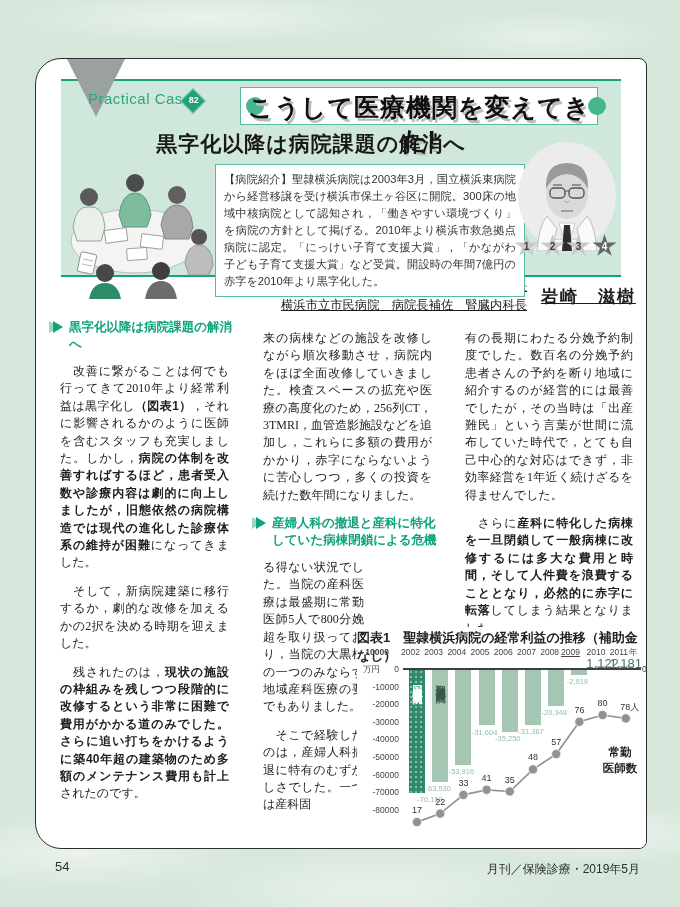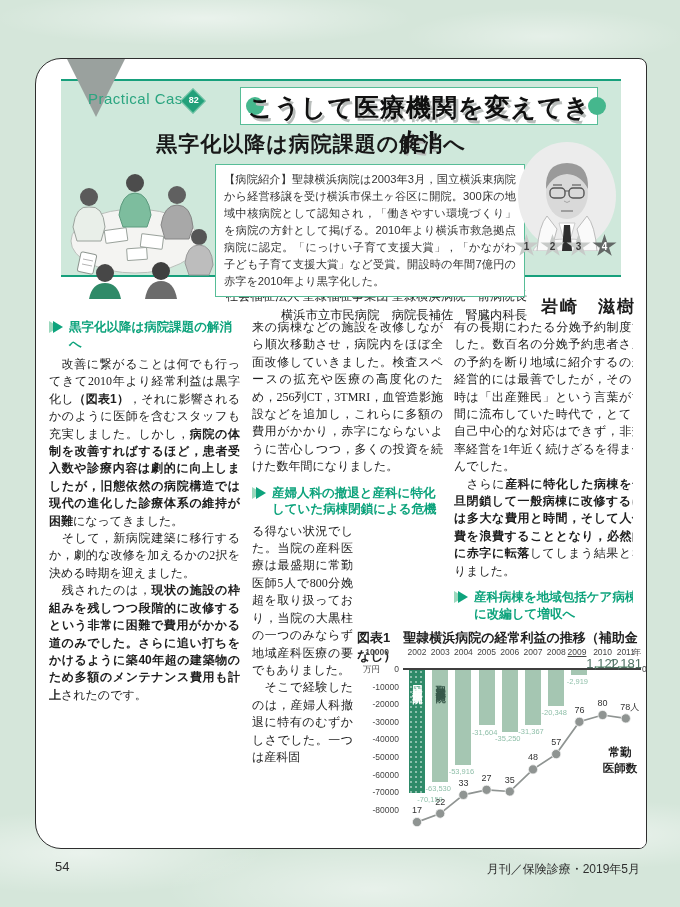--- a/index.html
+++ b/index.html
@@ -38,45 +38,45 @@
     padding:6px 8px;font-size:11.2px;line-height:1.52;color:#333;text-align:justify;z-index:4;}
   #portrait{position:absolute;left:481px;top:82px;width:100px;height:110px;z-index:4;}
   #stars{position:absolute;left:478px;top:175px;display:flex;gap:1px;z-index:4;}
   .star{width:25px;height:24px;position:relative;}
   .star .shape{position:absolute;inset:0;background:#c7cac8;
     clip-path:polygon(50% 0%,61% 35%,98% 35%,68% 57%,79% 91%,50% 70%,21% 91%,32% 57%,2% 35%,39% 35%);}
   .star.active .shape{background:#636866;}
   .star .num{position:absolute;left:0;right:0;top:7px;text-align:center;font-size:10px;font-weight:bold;color:#3c3c3c;}
   .star.active .num{color:#fff;}
   #illustration{position:absolute;left:7px;top:90px;width:178px;height:150px;z-index:5;}
-  #author{position:absolute;right:10px;top:228px;display:flex;align-items:center;gap:14px;z-index:2;
-    font-family:"Liberation Serif","DejaVu Serif",serif;color:#1c1c1c;}
+  #author{position:absolute;right:10px;top:218px;display:flex;align-items:center;gap:14px;z-index:2;
+    font-family:"Liberation Serif","DejaVu Serif",serif;color:#1c1c1c;text-decoration:underline;}
   #author .affs{text-align:right;font-size:12.3px;line-height:1.55;}
   #author .name{font-size:17px;font-weight:bold;letter-spacing:2px;}
   
   #cols{position:absolute;left:13px;top:260px;width:584px;height:527px;overflow:hidden;
     font-family:"Liberation Serif","DejaVu Serif",serif;color:#1d1d1d;}
   .col{position:absolute;top:0;width:191px;}
   #col1{left:0;} #col2{left:203px;} #col3{left:405px;width:190px;}
-  .para{margin:0;font-size:12px;line-height:17.4px;text-align:justify;}
+  .para{margin:11px;font-size:12px;line-height:17.4px;text-align:justify;}
   .para.narrow{width:101px;}
   .para .b{font-weight:bold;font-family:"Liberation Sans","DejaVu Sans",sans-serif;}
   .sec-heading{position:relative;padding-left:20px;margin:9px 0 5px 0;color:#0da37c;
     font-family:"Liberation Sans","DejaVu Sans",sans-serif;font-weight:bold;font-size:12.5px;line-height:16.5px;}
   .sec-heading.first{margin-top:0;margin-bottom:4px;}
   .harrow{position:absolute;left:0;top:1px;width:16px;height:14px;}
   .harrow::before{content:"";position:absolute;left:0;top:1px;border-top:6px solid transparent;
     border-bottom:6px solid transparent;border-left:10px solid #9bd8bd;}
   .harrow::after{content:"";position:absolute;left:4px;top:1px;border-top:6px solid transparent;
     border-bottom:6px solid transparent;border-left:10px solid #0da37c;}
   
   #chart{position:absolute;left:321px;top:568px;width:292px;height:222px;z-index:6;background:#fff;}
   #chart-title{position:absolute;left:0;top:2px;width:292px;font-size:13px;font-weight:bold;color:#222;}
   .ch-abs{position:absolute;}
-  .yr{font-size:8.5px;color:#444;text-align:center;width:32px;}
+  .yr{font-size:8.5px;color:#444;width:32px;}
   .ytick{font-size:8.5px;color:#444;text-align:right;width:42px;}
   .bar{position:absolute;}
   .vlabel{position:absolute;left:50%;transform:translateX(-50%);top:7px;writing-mode:vertical-rl;
     text-orientation:upright;font-family:"Liberation Sans","DejaVu Sans",sans-serif;
     font-weight:bold;font-size:10px;letter-spacing:1.5px;}
   .valneg{font-size:7.5px;color:#8fbfa9;text-align:center;width:46px;}
   .valpos{font-size:13px;color:#4f7263;text-align:center;width:46px;}
   .docnum{font-size:9px;color:#333;text-align:center;width:30px;}
   #line-series-label{position:absolute;left:238px;top:118px;width:50px;text-align:center;
     font-size:11.5px;font-weight:bold;color:#1e1e1e;white-space:pre-line;line-height:1.35;}
@@ -257,21 +257,21 @@
           <circle cx="152.8" cy="164.5" r="4.6" fill="#8f9492" stroke="#f5f5f5" stroke-width="0.8"></circle>
           <circle cx="176" cy="142.4" r="4.6" fill="#8f9492" stroke="#f5f5f5" stroke-width="0.8"></circle>
           <circle cx="199.2" cy="127.10000000000001" r="4.6" fill="#8f9492" stroke="#f5f5f5" stroke-width="0.8"></circle>
           <circle cx="222.4" cy="94.80000000000001" r="4.6" fill="#8f9492" stroke="#f5f5f5" stroke-width="0.8"></circle>
           <circle cx="245.6" cy="88" r="4.6" fill="#8f9492" stroke="#f5f5f5" stroke-width="0.8"></circle>
           <circle cx="268.79999999999995" cy="91.4" r="4.6" fill="#8f9492" stroke="#f5f5f5" stroke-width="0.8"></circle>
         </svg>
         <div class="ch-abs docnum" style="left: 45px; top: 178.1px;">17</div>
         <div class="ch-abs docnum" style="left: 68.2px; top: 169.6px;">22</div>
         <div class="ch-abs docnum" style="left: 91.4px; top: 150.9px;">33</div>
-        <div class="ch-abs docnum" style="left: 114.6px; top: 145.8px;">27</div>
+        <div class="ch-abs docnum" style="left: 114.6px; top: 145.8px;">41</div>
         <div class="ch-abs docnum" style="left: 137.8px; top: 147.5px;">35</div>
         <div class="ch-abs docnum" style="left: 161px; top: 125.4px;">48</div>
         <div class="ch-abs docnum" style="left: 184.2px; top: 110.1px;">57</div>
         <div class="ch-abs docnum" style="left: 207.4px; top: 77.8px;">76</div>
         <div class="ch-abs docnum" style="left: 230.6px; top: 71px;">80</div>
         <div class="ch-abs docnum" style="left: 257.8px; top: 74.4px;">78人</div>
       </div>
 
   </div>
 

